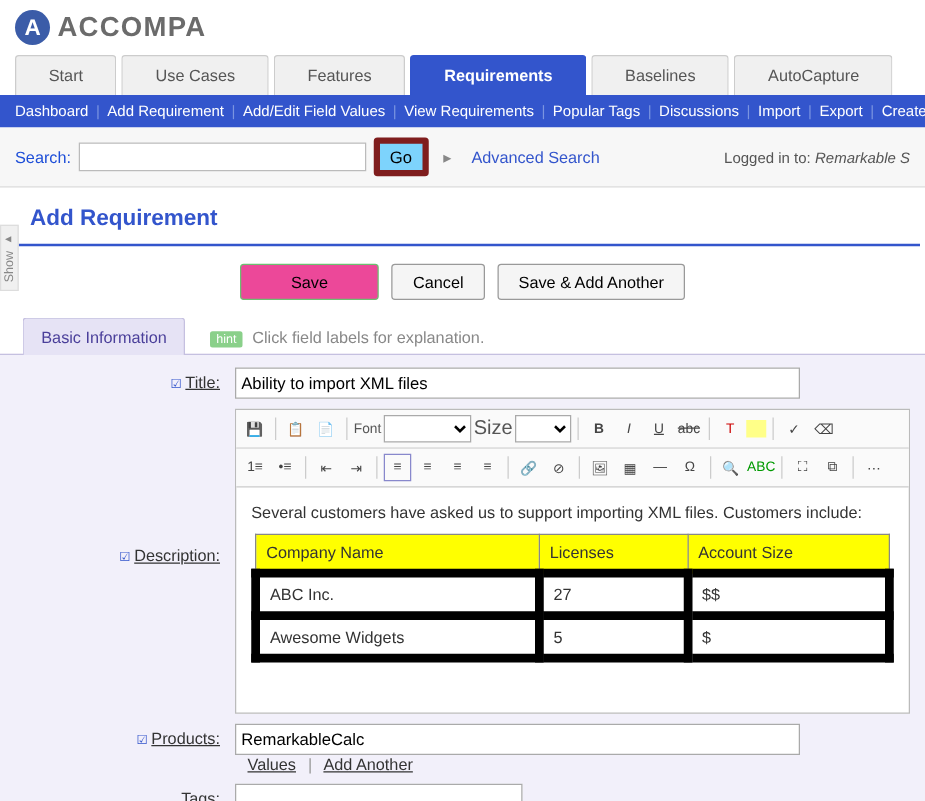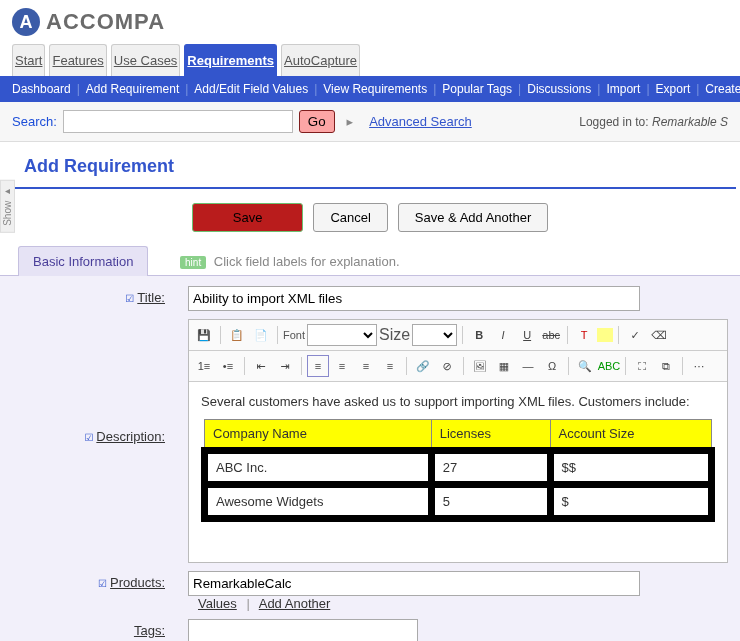--- a/index.html
+++ b/index.html
@@ -1,44 +1,44 @@
 <!DOCTYPE html>
 <html><head>
 <meta charset="utf-8">
 <style>
 * { box-sizing: border-box; margin: 0; padding: 0; }
 body { font-family: Arial, Helvetica, sans-serif; font-size: 13px; color: #333; background: #fff; width: 740px; overflow: hidden; }
 .logo-bar { display: flex; align-items: center; padding: 8px 12px; }
 .logo-circle { width: 28px; height: 28px; background: #3b5ca8; border-radius: 50%; color: #fff; display: flex; align-items: center; justify-content: center; font-weight: bold; font-size: 18px; margin-right: 6px; }
 .logo-text { font-size: 22px; font-weight: 600; color: #6b6b6b; letter-spacing: 1px; }
 .main-tabs { display: flex; gap: 4px; padding: 0 12px; }
-.main-tab { padding: 8px 2px; background: #f0f0f0; border: 1px solid #ccc; border-bottom: none; color: #555; cursor: pointer; border-radius: 3px 3px 0 0; text-decoration: underline; }
+.main-tab { padding: 8px 26px; background: #f0f0f0; border: 1px solid #ccc; border-bottom: none; color: #555; cursor: pointer; border-radius: 3px 3px 0 0; }
 .main-tab.active { background: #3355cc; color: #fff; font-weight: bold; border-color: #3355cc; }
 .sub-nav { background: #3355cc; padding: 6px 12px; color: #fff; font-size: 12px; white-space: nowrap; overflow: hidden; }
 .sub-nav span { cursor: pointer; }
 .sub-nav .sep { margin: 0 6px; color: #7a94e0; }
 .search-bar { display: flex; align-items: center; padding: 8px 12px; background: #f7f7f7; border-bottom: 1px solid #ddd; gap: 6px; }
 .search-bar label { color: #1d4ed8; }
 .search-bar input[type=text] { width: 230px; padding: 3px; border: 1px solid #bbb; }
-.search-bar button { padding: 3px 8px; border: 1px solid #7f1d1d; background: #fca5a5; border-radius: 3px; cursor: pointer; }
-.adv-search { color: #3355cc; text-decoration: underline; cursor: pointer; margin-left: 10px; text-align: center; }
+.search-bar button { padding: 3px 8px; border: 5px solid #7f1d1d; background: #7dd3fc; border-radius: 3px; cursor: pointer; }
+.adv-search { color: #3355cc; cursor: pointer; margin-left: 10px; text-align: center; }
 .adv-arrow { color: #888; margin-left: 6px; }
 .logged-in { margin-left: auto; color: #555; font-size: 12px; }
 .logged-in em { font-style: italic; }
 .page-title { color: #3355cc; font-size: 18px; font-weight: bold; padding: 14px 12px 10px; border-bottom: 2px solid #3355cc; margin: 0 4px 0 12px; }
 .show-tab { position: absolute; left: 0; top: 180px; writing-mode: vertical-rl; transform: rotate(180deg); font-size: 10px; color: #888; background: #f0f0f0; border: 1px solid #ddd; padding: 6px 1px; cursor: pointer; }
 .action-row { display: flex; justify-content: center; gap: 10px; padding: 14px 0; }
 .btn { padding: 6px 16px; border: 1px solid #999; background: #f5f5f5; border-radius: 3px; cursor: pointer; font-size: 13px; }
-.btn-save { background: #b91c1c; border-color: #6cc071; padding: 6px 40px; }
+.btn-save { background: #ec4899; border-color: #6cc071; padding: 6px 40px; }
 .section-tab { display: inline-block; background: #e6e3f5; border: 1px solid #c5c0e0; border-bottom: none; padding: 7px 14px; margin-left: 18px; color: #4a3f9a; border-radius: 3px 3px 0 0; }
-.hint-row { display: inline-block; margin-left: 28px; color: #888; }
+.hint-row { display: inline-block; margin-left: 16px; color: #888; }
 .hint-badge { background: #8ad08a; color: #fff; font-size: 10px; padding: 1px 5px; border-radius: 2px; margin-right: 4px; }
 .form-area { background: #f2f0fa; border-top: 1px solid #c5c0e0; padding: 10px 0 0 18px; margin-top: -1px; }
 .form-row { display: flex; align-items: flex-start; margin-bottom: 8px; }
-.form-label { width: 170px; text-align: right; padding-right: 23px; padding-top: 4px; color: #333; }
+.form-label { width: 170px; text-align: right; padding-right: 12px; padding-top: 4px; color: #333; }
 .form-label u { text-decoration: underline; cursor: pointer; }
 .req-icon { color: #3355cc; font-size: 10px; margin-right: 3px; }
 .form-field { flex: 1; }
 .form-field input[type=text] { width: 452px; padding: 4px; border: 1px solid #aaa; background: #fff; }
 .form-field select { width: 200px; padding: 3px; border: 1px solid #aaa; background: #fff; }
 .editor-box { border: 1px solid #bbb; background: #fff; width: 540px; }
 .toolbar { border-bottom: 1px solid #ccc; padding: 4px; display: flex; flex-wrap: wrap; gap: 2px; align-items: center; background: #fafafa; }
 .tb-btn { width: 22px; height: 22px; display: inline-flex; align-items: center; justify-content: center; border: 1px solid transparent; cursor: pointer; font-size: 11px; color: #444; }
 .tb-sep { width: 1px; height: 18px; background: #ccc; margin: 0 3px; }
 .tb-select { font-size: 11px; padding: 1px; border: 1px solid #aaa; }
@@ -55,23 +55,24 @@
 </head>
 <body>
 
 <div class="logo-bar">
   <div class="logo-circle">A</div>
   <div class="logo-text">ACCOMPA</div>
 </div>
 
 <div class="main-tabs" id="main-tabs">
     <div class="main-tab">Start</div>
+    <div class="main-tab">Use Cases</div>
     <div class="main-tab">Features</div>
-    <div class="main-tab">Use Cases</div>
     <div class="main-tab active">Requirements</div>
+    <div class="main-tab">Baselines</div>
     <div class="main-tab">AutoCapture</div>
   </div>
 
 <div class="sub-nav" id="sub-nav"><span>Dashboard</span><span class="sep">|</span><span>Add Requirement</span><span class="sep">|</span><span>Add/Edit Field Values</span><span class="sep">|</span><span>View Requirements</span><span class="sep">|</span><span>Popular Tags</span><span class="sep">|</span><span>Discussions</span><span class="sep">|</span><span>Import</span><span class="sep">|</span><span>Export</span><span class="sep">|</span><span>Create Docum</span></div>
 
 <div class="search-bar">
   <label>Search:</label>
   <input type="text" style="">
   <button>Go</button>
   <span class="adv-arrow">▸</span>

